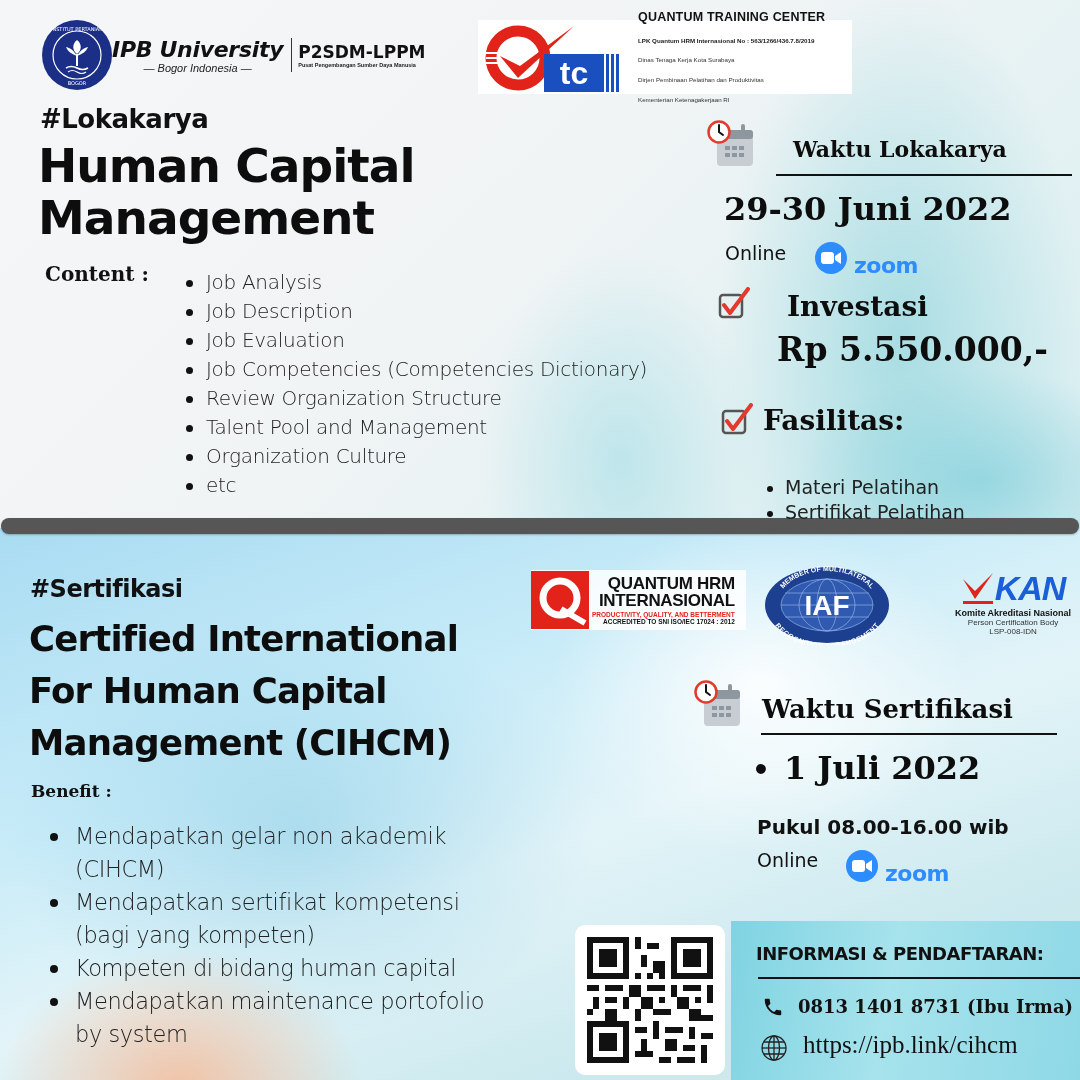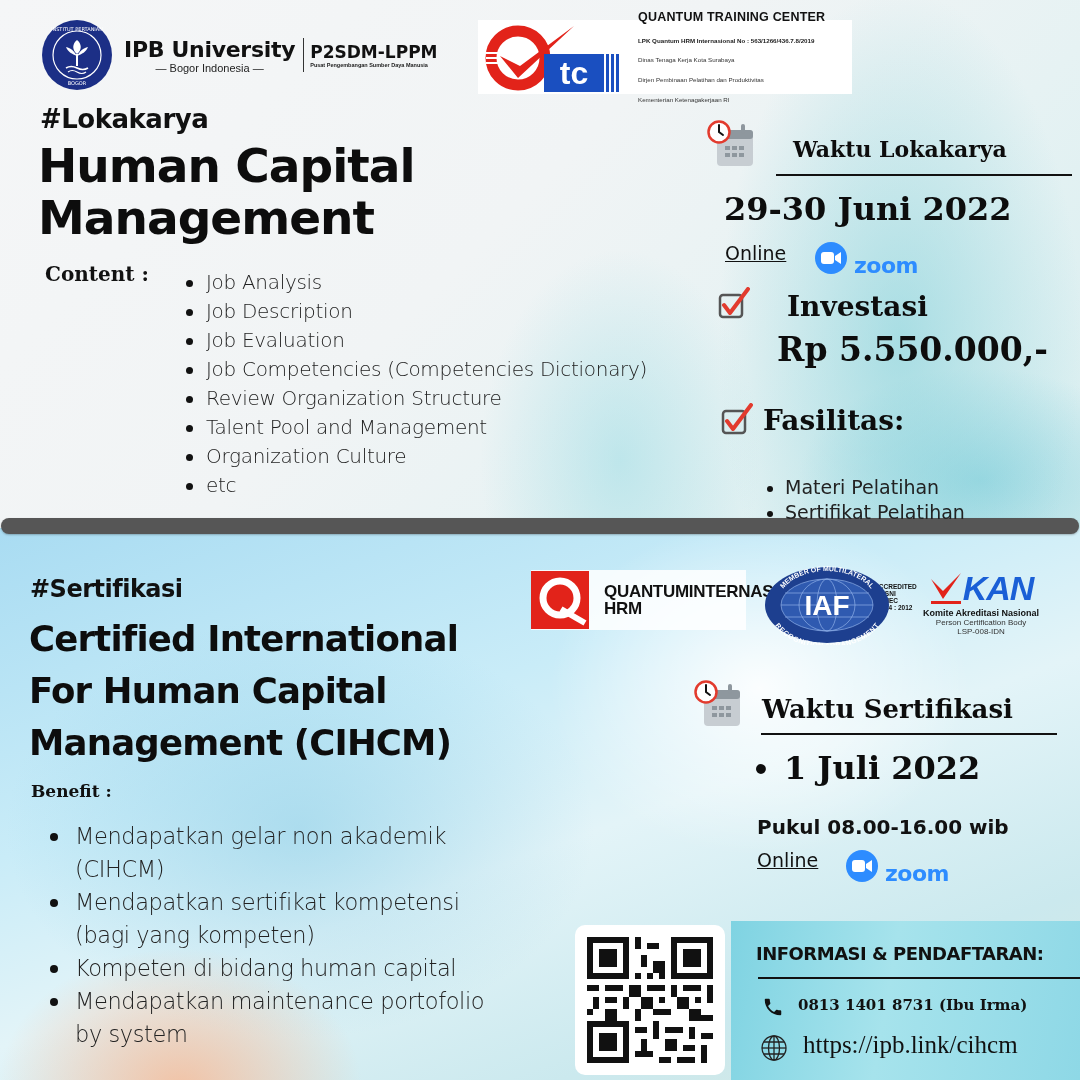--- a/index.html
+++ b/index.html
@@ -34,21 +34,21 @@
   }
 
   
   .ipb-logo-wrap { position: absolute; left: 42px; top: 20px; display: flex; align-items: center; }
   .ipb-seal {
     width: 70px; height: 70px; border-radius: 50%;
     background: #1c2f86; position: relative;
     display: flex; align-items: center; justify-content: center;
   }
   .ipb-seal svg { width: 70px; height: 70px; }
-  .ipb-text { margin-left: 12px; display: flex; flex-direction: column; align-items: center; }
+  .ipb-text { display: flex; flex-direction: column; align-items: center; font-style: italic; }
   .ipb-name { font-family: "DejaVu Sans", sans-serif; font-weight: bold; font-size: 22px; color: #111; letter-spacing: -0.3px; }
   .ipb-sub { font-family: "Liberation Sans", sans-serif; font-size: 11px; color: #222; margin-top: 0px; }
   .ipb-sep { width: 1px; height: 34px; background: #333; margin: 0 6px 0 8px; }
   .p2sdm { display: flex; flex-direction: column; }
   .p2sdm-name { font-family: "DejaVu Sans", sans-serif; font-weight: bold; font-size: 17px; color: #111; }
   .p2sdm-sub { font-family: "Liberation Sans", sans-serif; font-weight: bold; font-size: 5.5px; color: #222; }
 
   .qtc-logo {
     position: absolute; left: 478px; top: 20px; width: 374px; height: 74px;
     background: #ffffff; display: flex; align-items: center;
@@ -70,21 +70,21 @@
   }
   .content-list li::before {
     content: ""; position: absolute; left: 1px; top: 12px; width: 7px; height: 7px; border-radius: 50%; background: #111;
   }
 
   
   .icon-cal { position: absolute; width: 48px; height: 48px; }
   .section-heading { position: absolute; font-family: "DejaVu Serif", serif; font-weight: bold; color: #0d0d0d; }
   .heading-rule { position: absolute; height: 2px; background: #111; }
   .big-date { position: absolute; font-family: "DejaVu Serif", serif; font-weight: bold; color: #0d0d0d; }
-  .online-label { position: absolute; font-family: "DejaVu Sans", sans-serif; font-size: 19px; color: #111; text-decoration: underline; }
+  .online-label { position: absolute; font-family: "DejaVu Sans", sans-serif; font-size: 19px; color: #111; }
   .zoom-logo { position: absolute; display: flex; align-items: center; }
   .zoom-circle { width: 32px; height: 32px; border-radius: 50%; background: #2d8cff; display: flex; align-items: center; justify-content: center; }
   .zoom-word { font-family: "DejaVu Sans", sans-serif; font-weight: bold; font-size: 22px; color: #2d8cff; margin-left: 7px; letter-spacing: -0.5px; margin-top: 16px; }
   .check-icon { position: absolute; width: 32px; height: 32px; }
   .small-list { position: absolute; list-style: none; margin-top: 30px; }
   .small-list li {
     position: relative; font-family: "DejaVu Sans", sans-serif; font-size: 19px; line-height: 25px; color: #222; padding-left: 20px;
   }
   .small-list li::before {
     content: ""; position: absolute; left: 2px; top: 11px; width: 6px; height: 6px; border-radius: 50%; background: #111;
@@ -99,42 +99,42 @@
     position: relative; font-family: "DejaVu Sans", sans-serif; font-size: 22.5px; line-height: 33px; color: #222;
     padding-left: 27px; letter-spacing: -0.4px; font-weight: 300;
   }
   .benefit-list li::before {
     content: ""; position: absolute; left: 2px; top: 13px; width: 8px; height: 8px; border-radius: 50%; background: #111;
   }
 
   
   .qhrm-logo { position: absolute; left: 531px; top: 570px; width: 215px; height: 60px; display: flex; align-items: center; background: rgba(255,255,255,0.85); }
   .qhrm-q { width: 58px; height: 58px; background: #e2231a; position: relative; }
-  .qhrm-text { margin-left: 15px; display: flex; flex-direction: row; }
+  .qhrm-text { margin-left: 3px; display: flex; flex-direction: column; text-align: right; }
   .qhrm-t1 { font-family: "Liberation Sans", sans-serif; font-weight: bold; font-size: 17px; line-height: 17px; color: #111; letter-spacing: -0.3px; }
   .qhrm-t3 { font-family: "Liberation Sans", sans-serif; font-weight: bold; font-size: 6.5px; color: #e2231a; margin-top: 2px; }
   .qhrm-t4 { font-family: "Liberation Sans", sans-serif; font-weight: bold; font-size: 6.5px; color: #111; }
   .iaf-logo { position: absolute; left: 763px; top: 565px; width: 128px; height: 80px; }
-  .kan-logo { position: absolute; left: 916px; top: 570px; width: 130px; height: 70px; display: flex; flex-direction: column; align-items: center; }
+  .kan-logo { position: absolute; left: 948px; top: 570px; width: 130px; height: 70px; display: flex; flex-direction: column; align-items: center; }
   .kan-word { display: flex; align-items: center; height: 36px; }
   .kan-text { font-family: "Liberation Sans", sans-serif; font-weight: bold; font-style: italic; font-size: 34px; color: #1a5fd6; letter-spacing: -1px; }
   .kan-sub { font-family: "Liberation Sans", sans-serif; font-weight: bold; font-size: 9px; color: #111; margin-top: 2px; }
   .kan-sub2 { font-family: "Liberation Sans", sans-serif; font-size: 8px; color: #333; line-height: 9px; text-align: center; }
 
   .pukul { position: absolute; left: 757px; top: 815px; font-family: "DejaVu Sans", sans-serif; font-weight: bold; font-size: 20px; color: #111; }
 
   
   .qr-card { position: absolute; left: 575px; top: 925px; width: 150px; height: 150px; background: #fff; border-radius: 10px; display: flex; align-items: center; justify-content: center; }
   .info-panel {
     position: absolute; left: 731px; top: 921px; width: 349px; height: 159px;
     background: linear-gradient(100deg, #7fd3e2 0%, #a6e3ec 45%, #8ed8e6 100%);
   }
   .info-heading { position: absolute; left: 756px; top: 943px; font-family: "DejaVu Sans", sans-serif; font-weight: bold; font-size: 18px; color: #111; letter-spacing: -0.5px; }
   .info-rule { position: absolute; left: 758px; top: 977px; width: 322px; height: 2px; background: #111; }
-  .info-phone { position: absolute; left: 798px; top: 996px; font-family: "DejaVu Serif", serif; font-weight: bold; font-size: 15px; color: #111; }
+  .info-phone { position: absolute; left: 798px; top: 996px; font-family: "DejaVu Serif", serif; font-weight: bold; font-size: 18px; color: #111; }
   .info-url { position: absolute; left: 803px; top: 1031px; font-family: "Liberation Serif", serif; font-size: 25px; color: #111; }
   .phone-icon { position: absolute; left: 762px; top: 996px; width: 22px; height: 22px; }
   .globe-icon { position: absolute; left: 759px; top: 1033px; width: 30px; height: 30px; }
 </style>
 </head>
 <body>
 
 <div class="bg-top"></div>
 <div class="bg-bottom"></div>
 <div class="divider-bar"></div>

